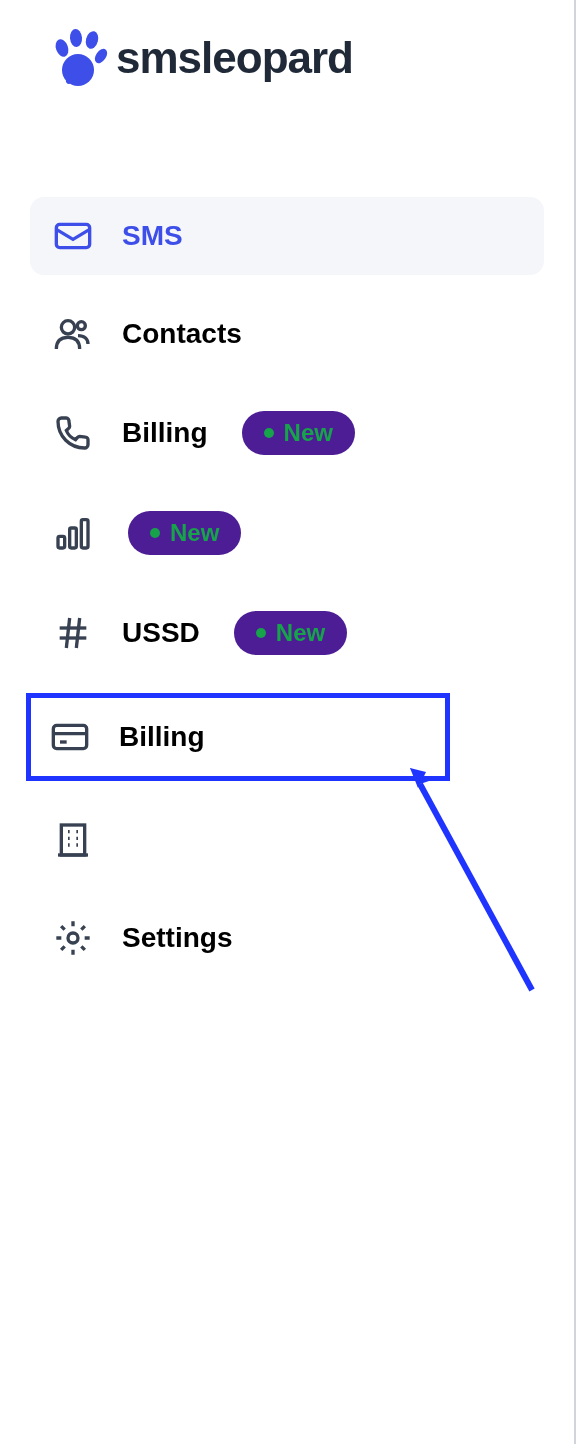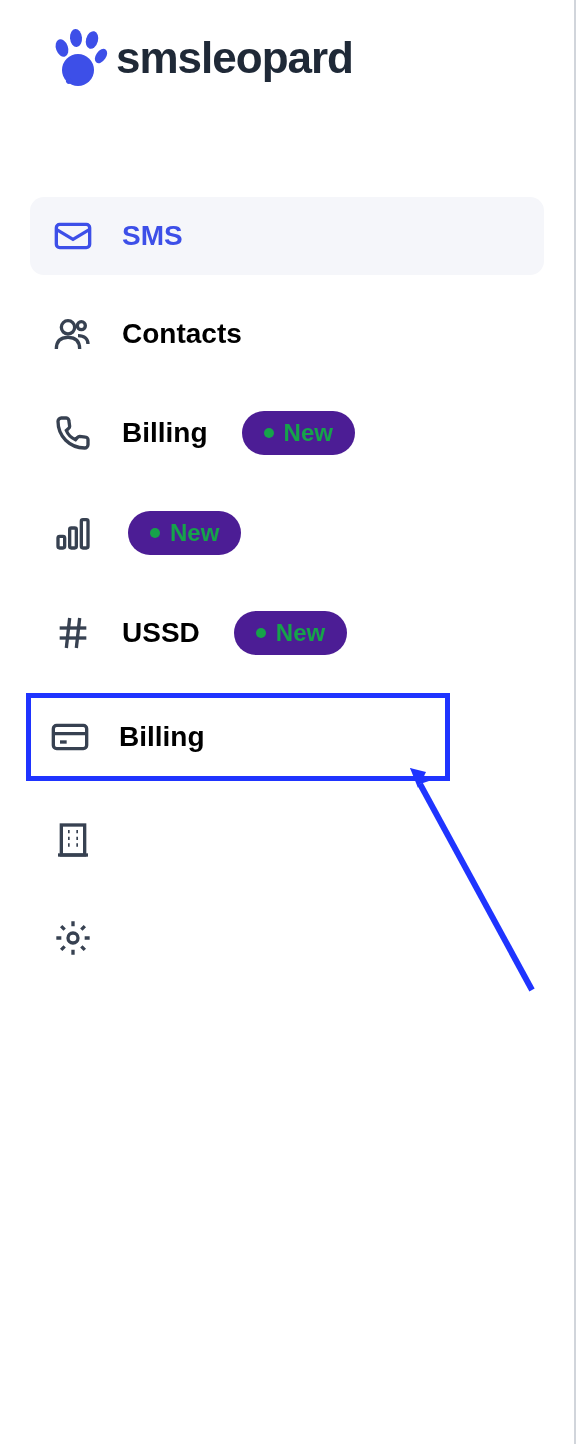--- a/index.html
+++ b/index.html
@@ -223,20 +223,21 @@
       </span>
     </div>
 
     <div class="nav-item">
       <span class="icon">
         <svg viewBox="0 0 24 24">
             <circle cx="12" cy="12" r="3"></circle>
             <path d="M12 2 L12 5 M12 19 L12 22 M4.9 4.9 L7 7 M17 17 L19.1 19.1 M2 12 L5 12 M19 12 L22 12 M4.9 19.1 L7 17 M17 7 L19.1 4.9"></path>
           </svg>
       </span>
+      <span class="label">Settings</span>
     </div>
 
   </nav>
 </div>
 
 <svg class="arrow-annotation" width="160" height="260">
   <line x1="140" y1="250" x2="28" y2="44" stroke="#1f34ff" stroke-width="6"></line>
   <polygon points="28,44 18,28 40,40" fill="#1f34ff"></polygon>
   <polygon points="18,28 34,32 26,48" fill="#1f34ff"></polygon>
 </svg>

